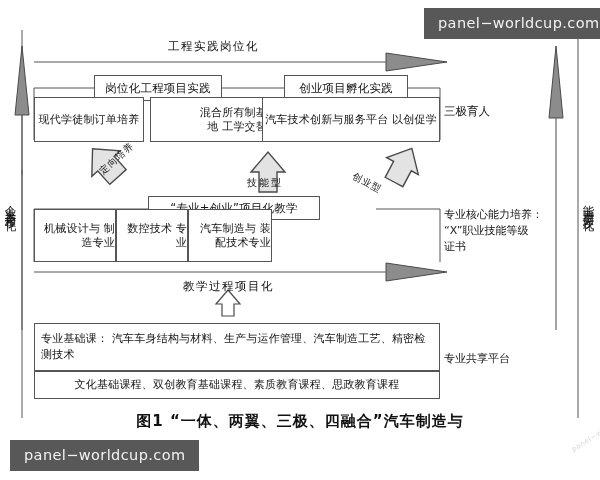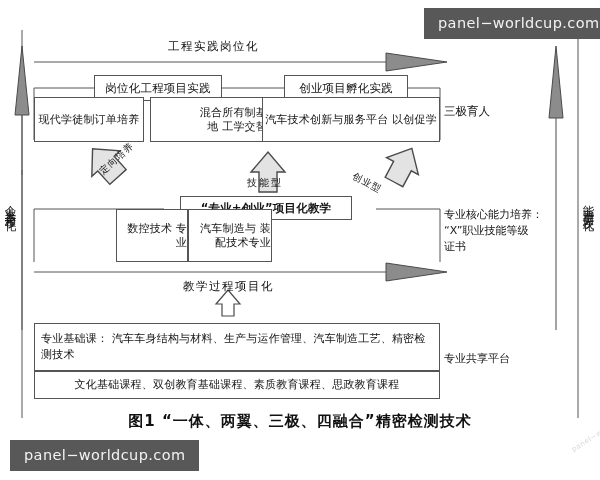--- a/index.html
+++ b/index.html
@@ -186,22 +186,24 @@
 以创促学</div>
 
   <div class="plain" style="left:444px;top:104px;font-size:11.5px;">三极育人</div>
 
   <div class="rot-label" style="left:97px;top:168px;transform:rotate(-42deg);transform-origin:left top;">定向培养</div>
 
   <div class="mid-label" style="left:247px;top:176px;">技能型</div>
 
   <div class="rot-label" style="left:356px;top:170px;transform:rotate(28deg);transform-origin:left top;">创业型</div>
 
-  <div class="box" style="left:180px;top:196px;width:172px;height:24px;font-size:11.5px;font-weight:bold;">“专业+创业”项目化教学</div>
-
+  <div class="box" style="left:148px;top:196px;width:172px;height:24px;font-size:11.5px;">“专业+创业”项目化教学</div>
+
+  <div class="box" style="left:34px;top:209px;width:82px;height:53px;">机械设计与
+制造专业</div>
 
   <div class="box" style="left:116px;top:209px;width:72px;height:53px;">数控技术
 专业</div>
 
   <div class="box" style="left:188px;top:209px;width:84px;height:53px;">汽车制造与
 装配技术专业</div>
 
 
 
   <div class="plain" style="left:444px;top:207px;font-size:11px;line-height:1.45;">专业核心能力培养：
@@ -215,21 +217,21 @@
 汽车车身结构与材料、生产与运作管理、汽车制造工艺、精密检测技术</div>
 
   <div class="box" style="left:34px;top:371px;width:406px;height:28px;font-size:11px;">文化基础课程、双创教育基础课程、素质教育课程、思政教育课程</div>
 
   <div class="plain" style="left:444px;top:352px;font-size:11px;">专业共享平台</div>
 
   <div class="vlabel" style="left:4px;top:196px;">企业参与全程化</div>
 
   <div class="vlabel" style="left:582px;top:196px;">能力培养层次化</div>
 
-  <div class="caption" style="top:412px;">图1  “一体、两翼、三极、四融合”精密检测技术</div>
+  <div class="caption" style="top:412px;">图1  “一体、两翼、三极、四融合”汽车制造与</div>
 
   <div class="wm" style="left:424px;top:8px;">panel−worldcup.com</div>
 
   <div class="wm" style="left:10px;top:440px;">panel−worldcup.com</div>
 
   <div class="wm-faint" style="left:566px;top:424px;">panel−worldcup.com</div>
 
 </div>
 
 </body></html>

